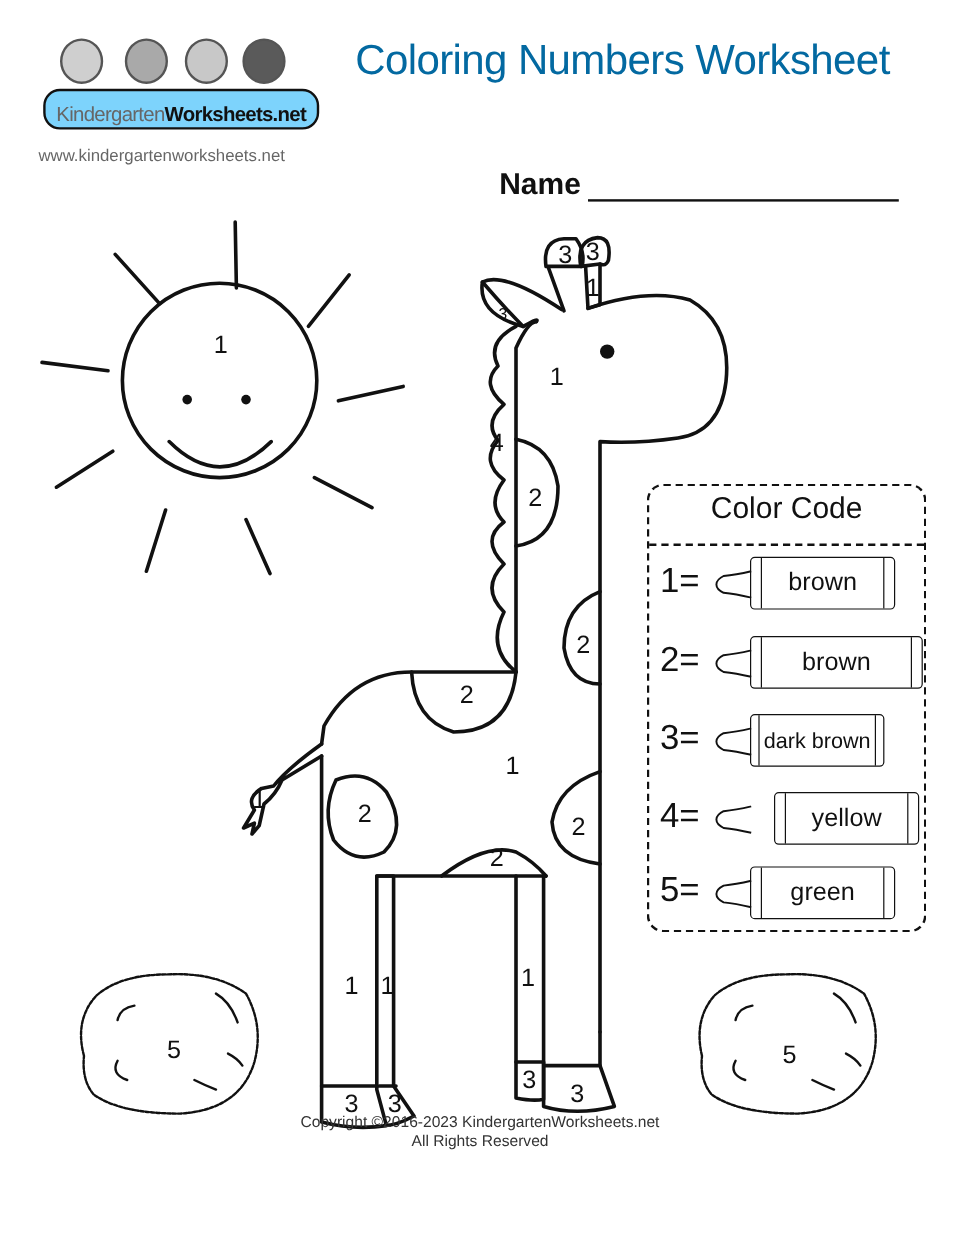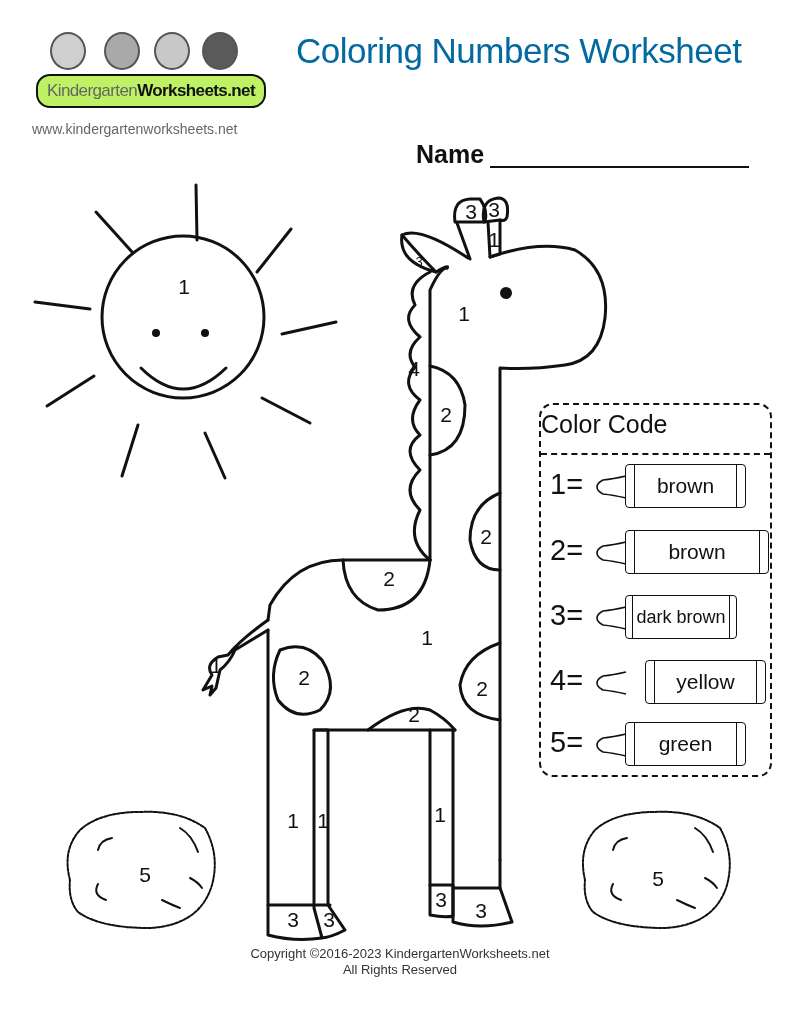--- a/index.html
+++ b/index.html
@@ -1,38 +1,38 @@
 <!DOCTYPE html>
 <html><head>
 <meta charset="utf-8">
 <style>
   html, body { margin: 0; padding: 0; background: #ffffff; }
   body { width: 800px; height: 1035px; position: relative; overflow: hidden; font-family: "DejaVu Sans", sans-serif; color: #111; }
   .abs { position: absolute; }
   #logo { left: 30px; top: 28px; width: 240px; height: 80px; }
-  .logo-banner { position: absolute; left: 6px; top: 46px; width: 226px; height: 30px; border: 2.5px solid #111; border-radius: 14px; background: #bef264; display: flex; align-items: center; justify-content: center; font-family: "Liberation Sans", sans-serif; font-size: 17px; font-weight: bold; letter-spacing: -0.6px; white-space: nowrap; }
+  .logo-banner { position: absolute; left: 6px; top: 46px; width: 226px; height: 30px; border: 2.5px solid #111; border-radius: 14px; background: #7dd3fc; display: flex; align-items: flex-end; justify-content: center; font-family: "Liberation Sans", sans-serif; font-size: 17px; font-weight: bold; letter-spacing: -0.6px; white-space: nowrap; }
   .logo-k { color: #666; font-weight: normal; font-stretch: condensed; }
   .logo-w { color: #111; }
   .kid { position: absolute; top: 4px; width: 32px; height: 34px; border-radius: 50%; border: 2px solid #555; }
   #site-url { left: 32px; top: 121px; font-family: "Liberation Sans", sans-serif; font-size: 14px; color: #666; }
   #title { left: 296px; top: 31px; font-family: Liberation Sans, sans-serif; font-size: 35px; color: #0369a1; letter-spacing: -0.5px; font-weight: normal; }
   #name-label { left: 416px; top: 140px; font-family: "Liberation Sans", sans-serif; font-size: 25px; color: #111; font-weight: bold; }
   #name-line { left: 490px; top: 166px; width: 259px; height: 0; border-bottom: 2px solid #111; }
   #art { left: 0; top: 0; width: 800px; height: 1035px; }
   .num { font-family: "Liberation Sans", sans-serif; font-size: 21px; fill: #111; text-anchor: middle; }
   #code-box { left: 539px; top: 403px; width: 229px; height: 370px; border: 2.5px dashed #111; border-radius: 14px; }
-  #code-title { left: 541px; top: 410px; width: 229px; font-family: "Liberation Sans", sans-serif; font-size: 25px; }
+  #code-title { left: 541px; top: 410px; width: 229px; text-align: center; font-family: "Liberation Sans", sans-serif; font-size: 25px; }
   #code-divider { left: 541px; top: 453px; width: 229px; border-top: 2.5px dashed #111; }
   .code-row { position: absolute; left: 550px; width: 210px; height: 50px; }
   .code-num { position: absolute; left: 0; top: 7px; font-family: "Liberation Sans", sans-serif; font-size: 29px; }
   .crayon-tip { position: absolute; left: 45px; top: 14px; width: 32px; height: 24px; }
   .crayon-body { position: absolute; left: 75px; top: 3px; height: 44px; border: 1.8px solid #111; border-radius: 4px; box-sizing: border-box; }
   .crayon-band-l, .crayon-band-r { position: absolute; top: 0; bottom: 0; width: 0; border-left: 1.5px solid #111; }
   .crayon-label { position: absolute; top: 0; bottom: 0; display: flex; align-items: center; justify-content: center; font-family: "Liberation Sans", sans-serif; font-size: 21px; }
-  #copyright { left: 0; top: 946px; width: 800px; text-align: center; font-family: "Liberation Sans", sans-serif; font-size: 13px; color: #333; line-height: 16px; }
+  #copyright { left: 0; top: 927px; width: 800px; text-align: center; font-family: "Liberation Sans", sans-serif; font-size: 13px; color: #333; line-height: 16px; }
 </style>
 </head>
 <body>
 
 <div id="logo" class="abs">
   <div class="kid" style="left:20px;background:#cfcfcf;"></div>
   <div class="kid" style="left:74px;background:#a9a9a9;"></div>
   <div class="kid" style="left:124px;background:#c8c8c8;"></div>
   <div class="kid" style="left:172px;background:#5a5a5a;"></div>
   <div class="logo-banner">

